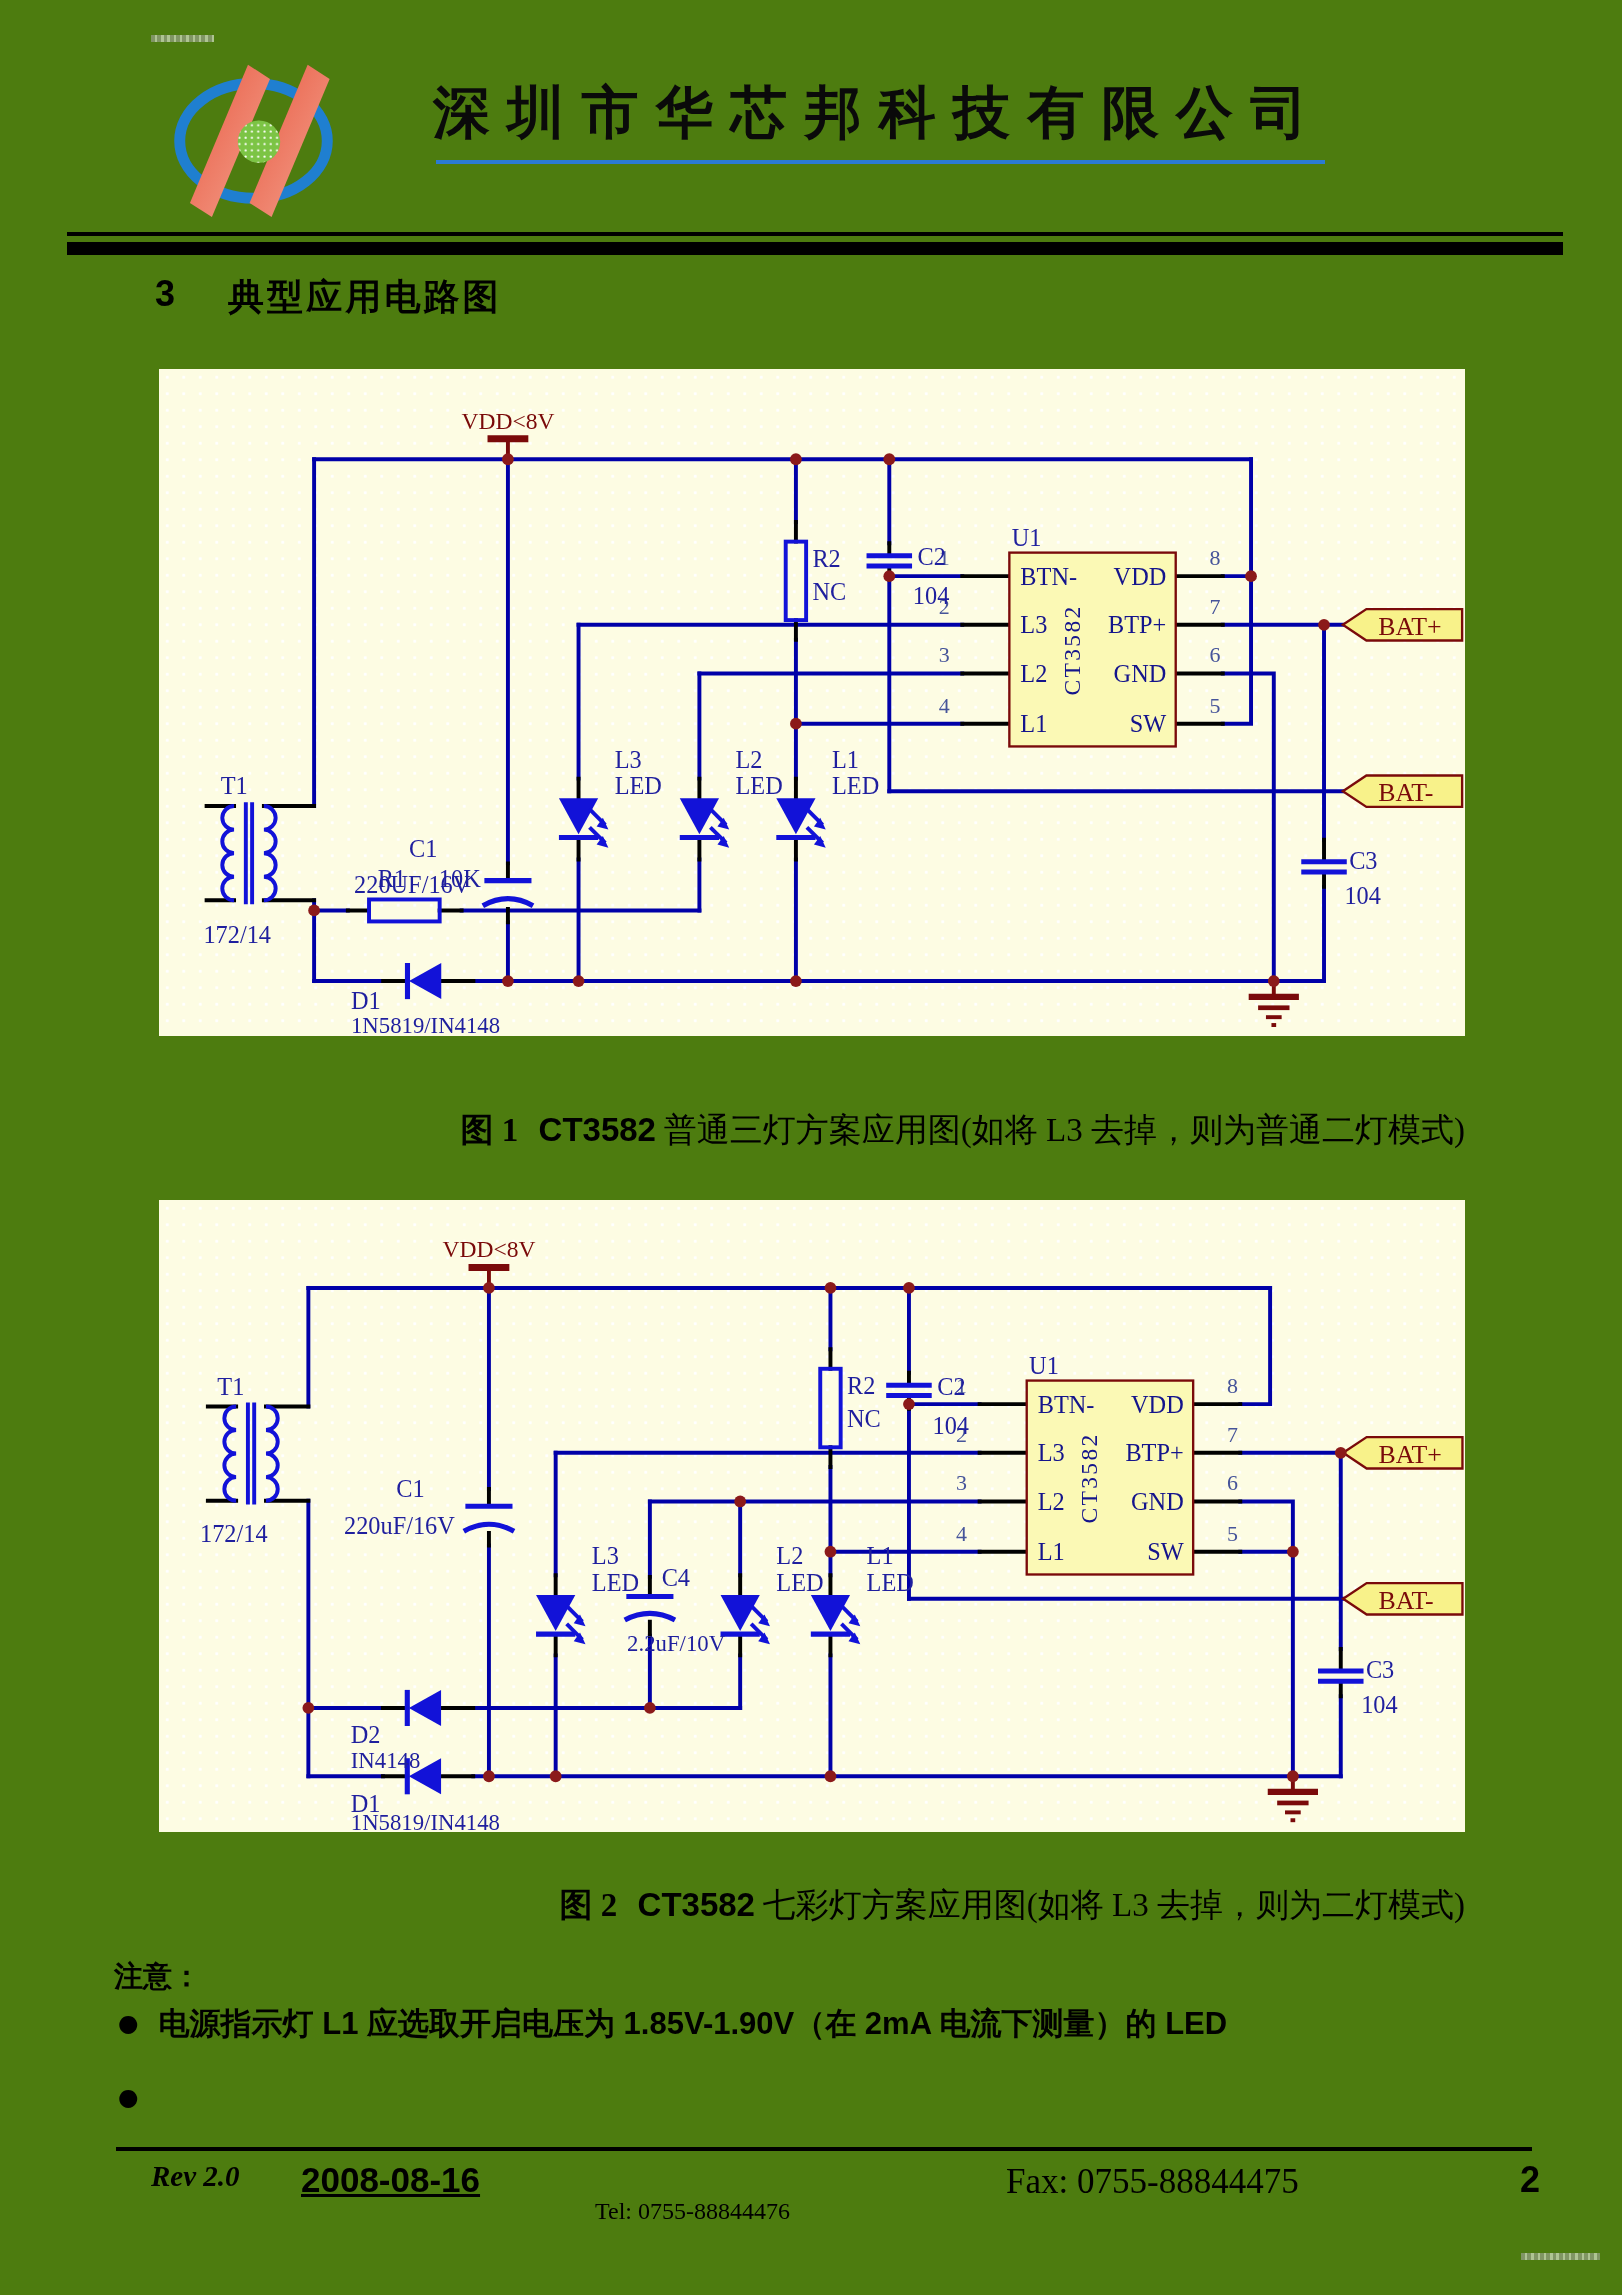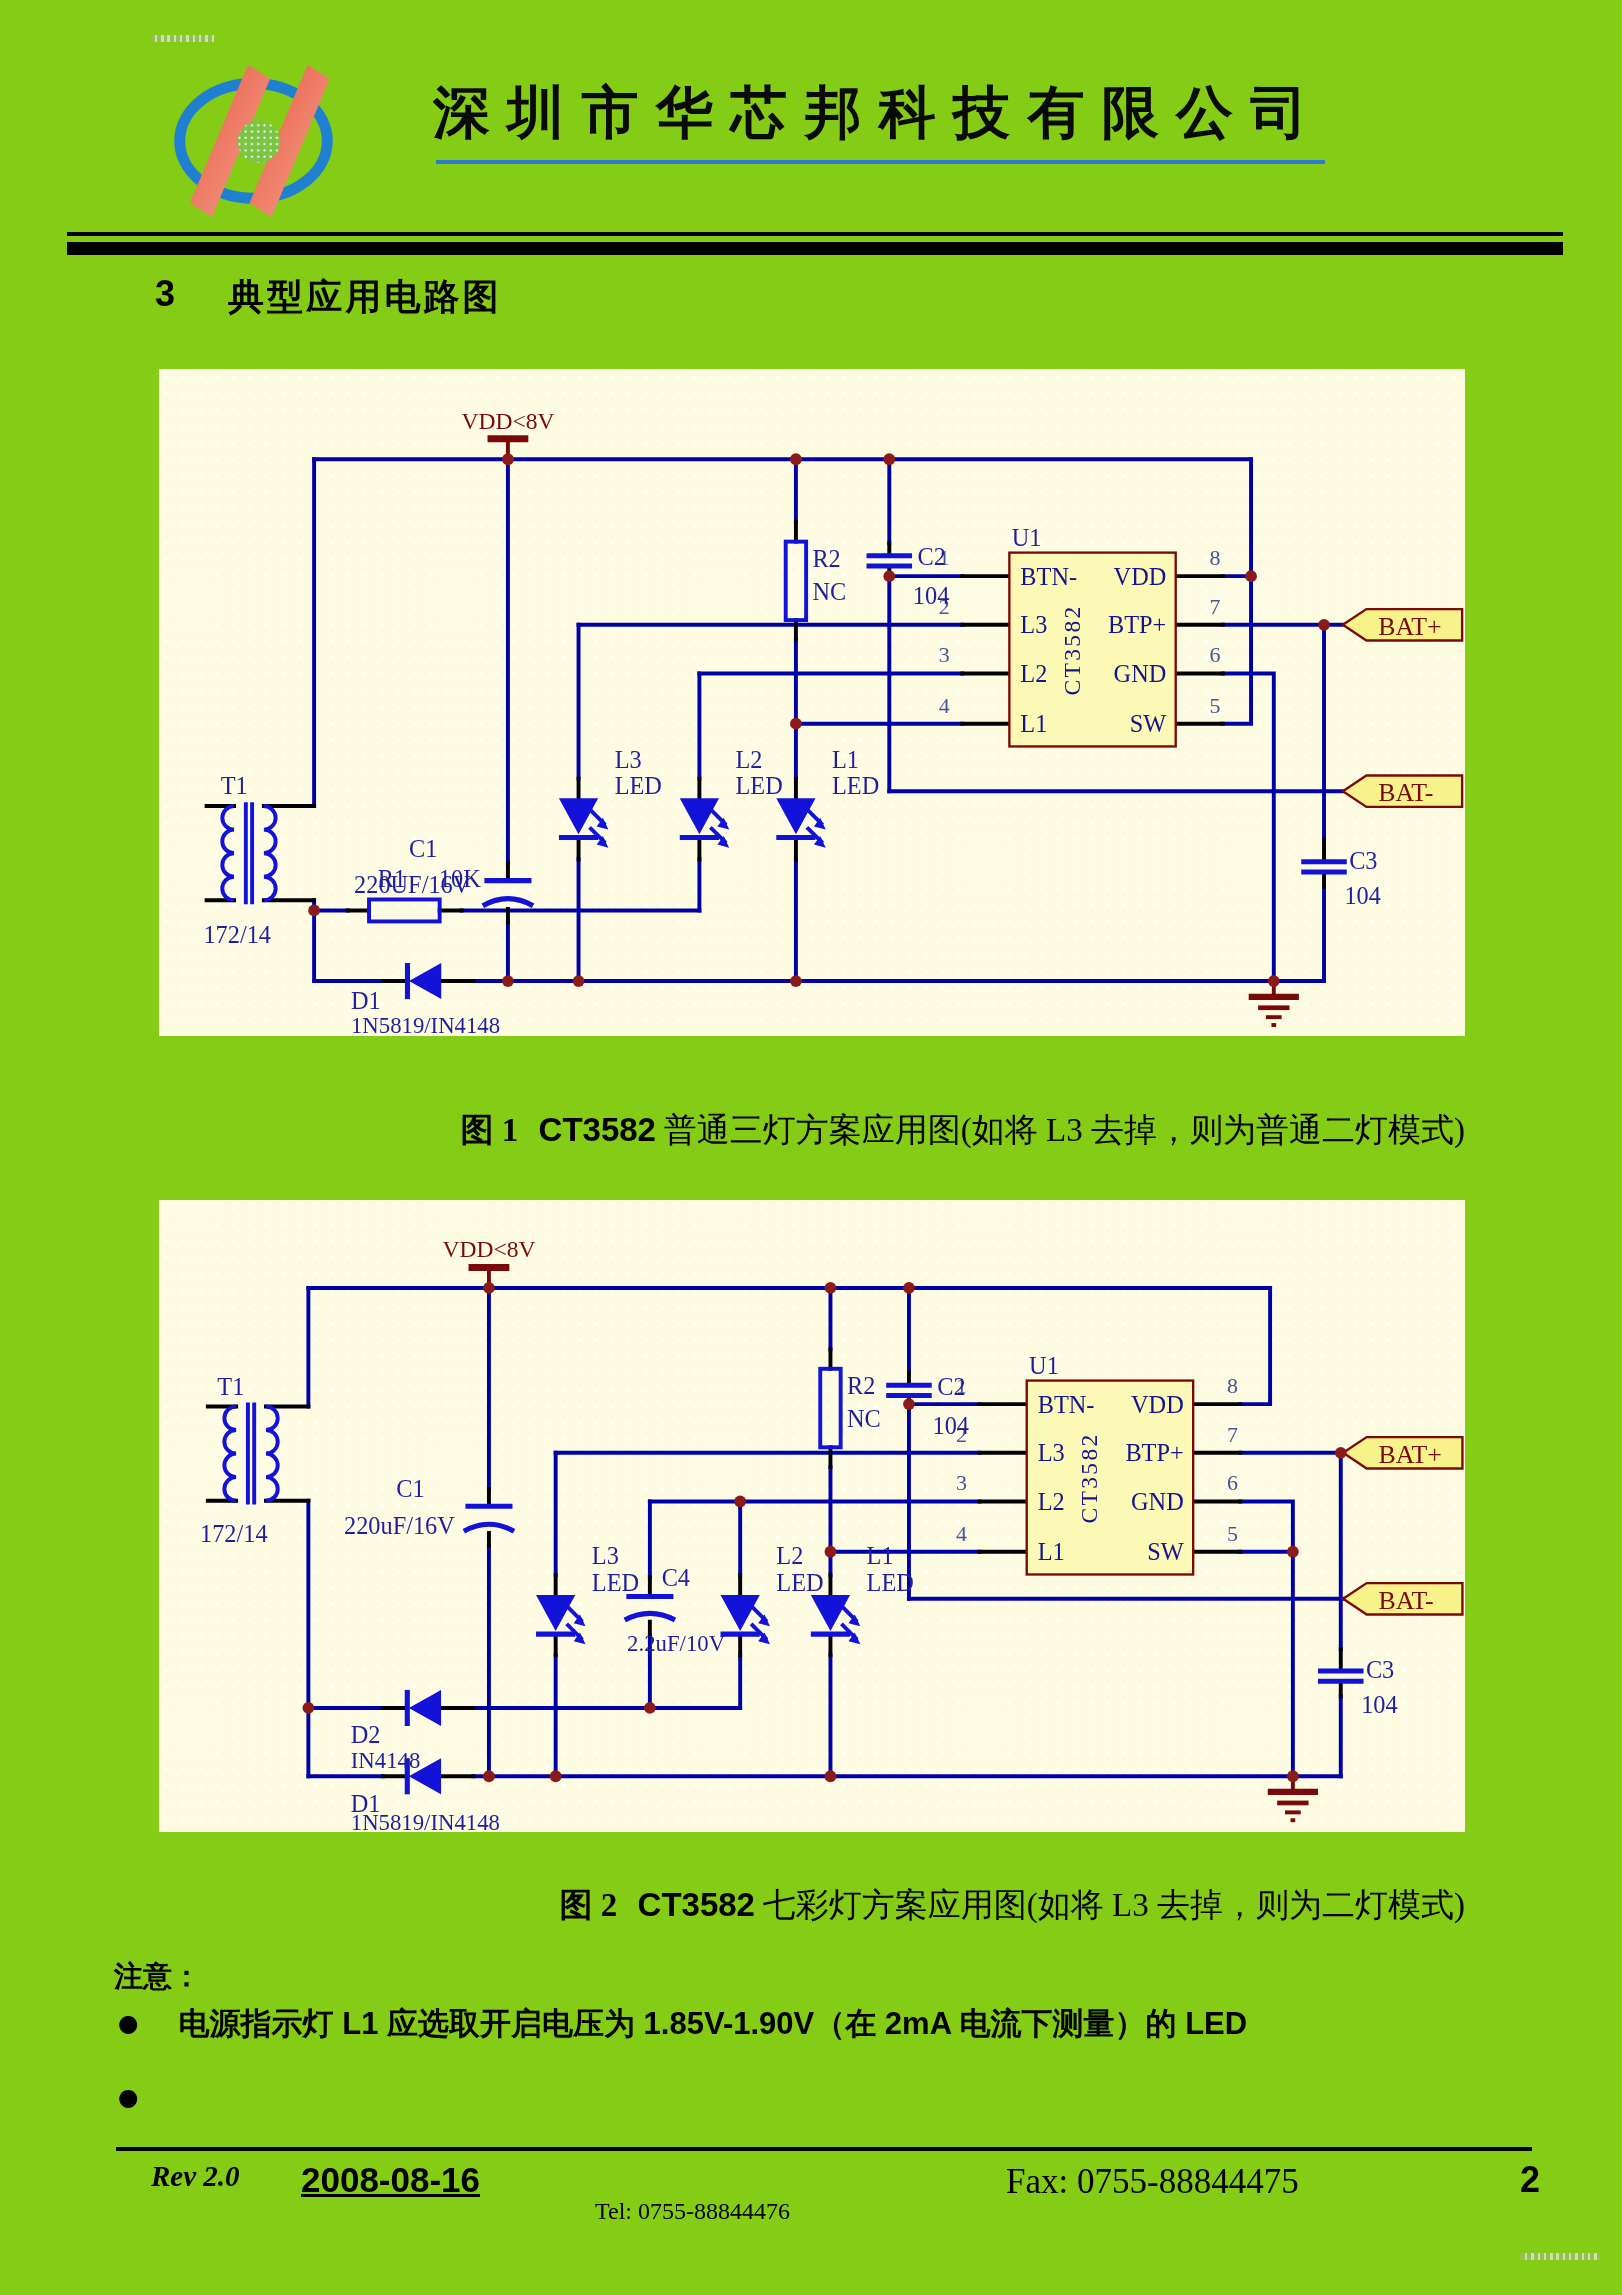--- a/index.html
+++ b/index.html
@@ -1,16 +1,16 @@
 <!DOCTYPE html>
 <html style="font-size:12.6px"><head>
 <meta charset="utf-8">
 <style>
   html,body{margin:0;padding:0;background:#888;}
-  .page{position:relative;width:1623px;height:2295px;background:#84cc16;overflow:hidden;
+  .page{position:relative;width:1623px;height:2295px;background:#4d7c0f;overflow:hidden;
         font-family:"Liberation Serif",serif;}
   .abs{position:absolute;}
 
   
   .cn{left:433px;top:75px;font-size:57px;font-weight:bold;letter-spacing:17.3px;color:#0a0a0a;
       font-family:"Liberation Serif",serif;white-space:nowrap;}
   .cn-underline{left:436px;top:160px;width:889px;height:3.9px;background:#2b7bd3;}
   .en{left:433px;top:173px;font-size:32px;letter-spacing:3.9px;color:#1b1b1b;
       font-family:"Liberation Sans",sans-serif;white-space:nowrap;}
   .rule-thin{left:67px;top:232px;width:1496px;height:3.9px;background:#000;}
@@ -30,21 +30,21 @@
   
   .caption{left:159px;width:1306px;text-align:right;font-size:33px;color:#000;white-space:nowrap;}
   .cap1{top:1108px;} .cap2{top:1883px;}
   .cap-num{font-weight:bold;margin-right:20.4px;}
   .cap-code{font-family:"Liberation Sans",sans-serif;font-weight:bold;margin-right:7.9px;}
   .notes-title{left:114px;top:1941px;font-size:29px;font-weight:bold;color:#000;
       font-family:Liberation Mono, monospace;margin-top:16px;}
   .bullet-row{left:118px;width:1382px;display:flex;align-items:flex-start;color:#000;}
   .b1{top:2003px;} .b2{top:2077px;}
   .bullet-dot{font-size:23.6px;margin-top:6.3px;font-family:"DejaVu Sans",sans-serif;}
-  .bullet-text{margin-left:40px;font-size:31px;font-weight:bold;
+  .bullet-text{margin-left:20px;font-size:31px;font-weight:bold;
       font-family:"Liberation Sans",sans-serif;}
 
   
   .f-rule{left:116px;top:2147px;width:1416px;height:3.9px;background:#000;}
   .f-rev{left:151px;top:2160px;font-size:29px;font-weight:bold;font-style:italic;
       font-family:Liberation Serif, serif;color:#000;}
   .f-date{left:301px;top:2160px;font-size:35px;font-weight:bold;
       font-family:"Liberation Sans",sans-serif;color:#000;text-decoration:underline;}
   .f-tel{left:595px;top:2162px;font-size:24px;color:#000;margin-top:36px;}
   .f-fax{left:1006px;top:2162px;font-size:35px;color:#000;}

